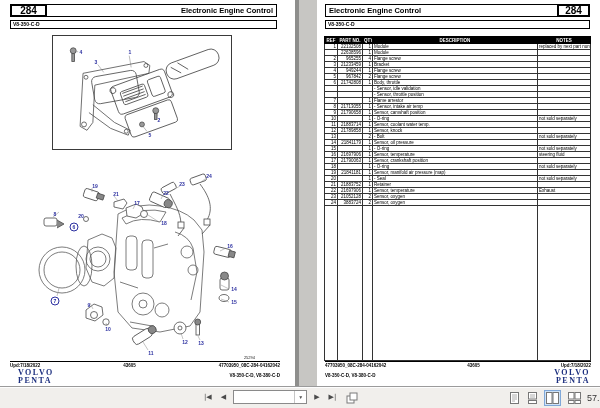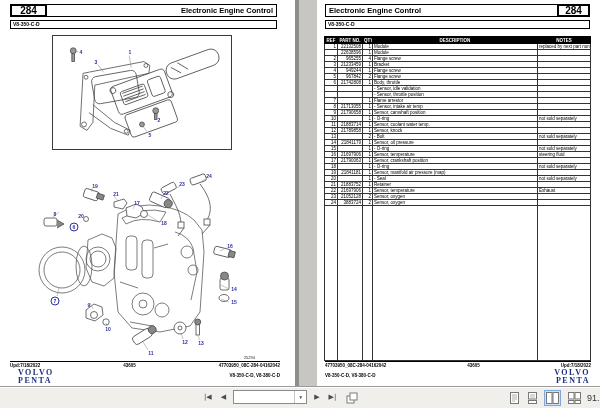--- a/index.html
+++ b/index.html
@@ -533,16 +533,16 @@
       </div>
       <div class="vm">
         <svg width="13" height="12" viewBox="0 0 13 12">
           <rect x="0.5" y="0.5" width="5.5" height="6.5" fill="#fff" stroke="#777"></rect>
           <rect x="7" y="0.5" width="5.5" height="6.5" fill="#fff" stroke="#777"></rect>
           <rect x="0.5" y="8.5" width="5.5" height="3" fill="#fff" stroke="#777"></rect>
           <rect x="7" y="8.5" width="5.5" height="3" fill="#fff" stroke="#777"></rect>
         </svg>
       </div>
     </div>
-    <div class="zoom-text">91.</div>
+    <div class="zoom-text">57.</div>
   </div>
 
 </div>
 
 </body></html>

